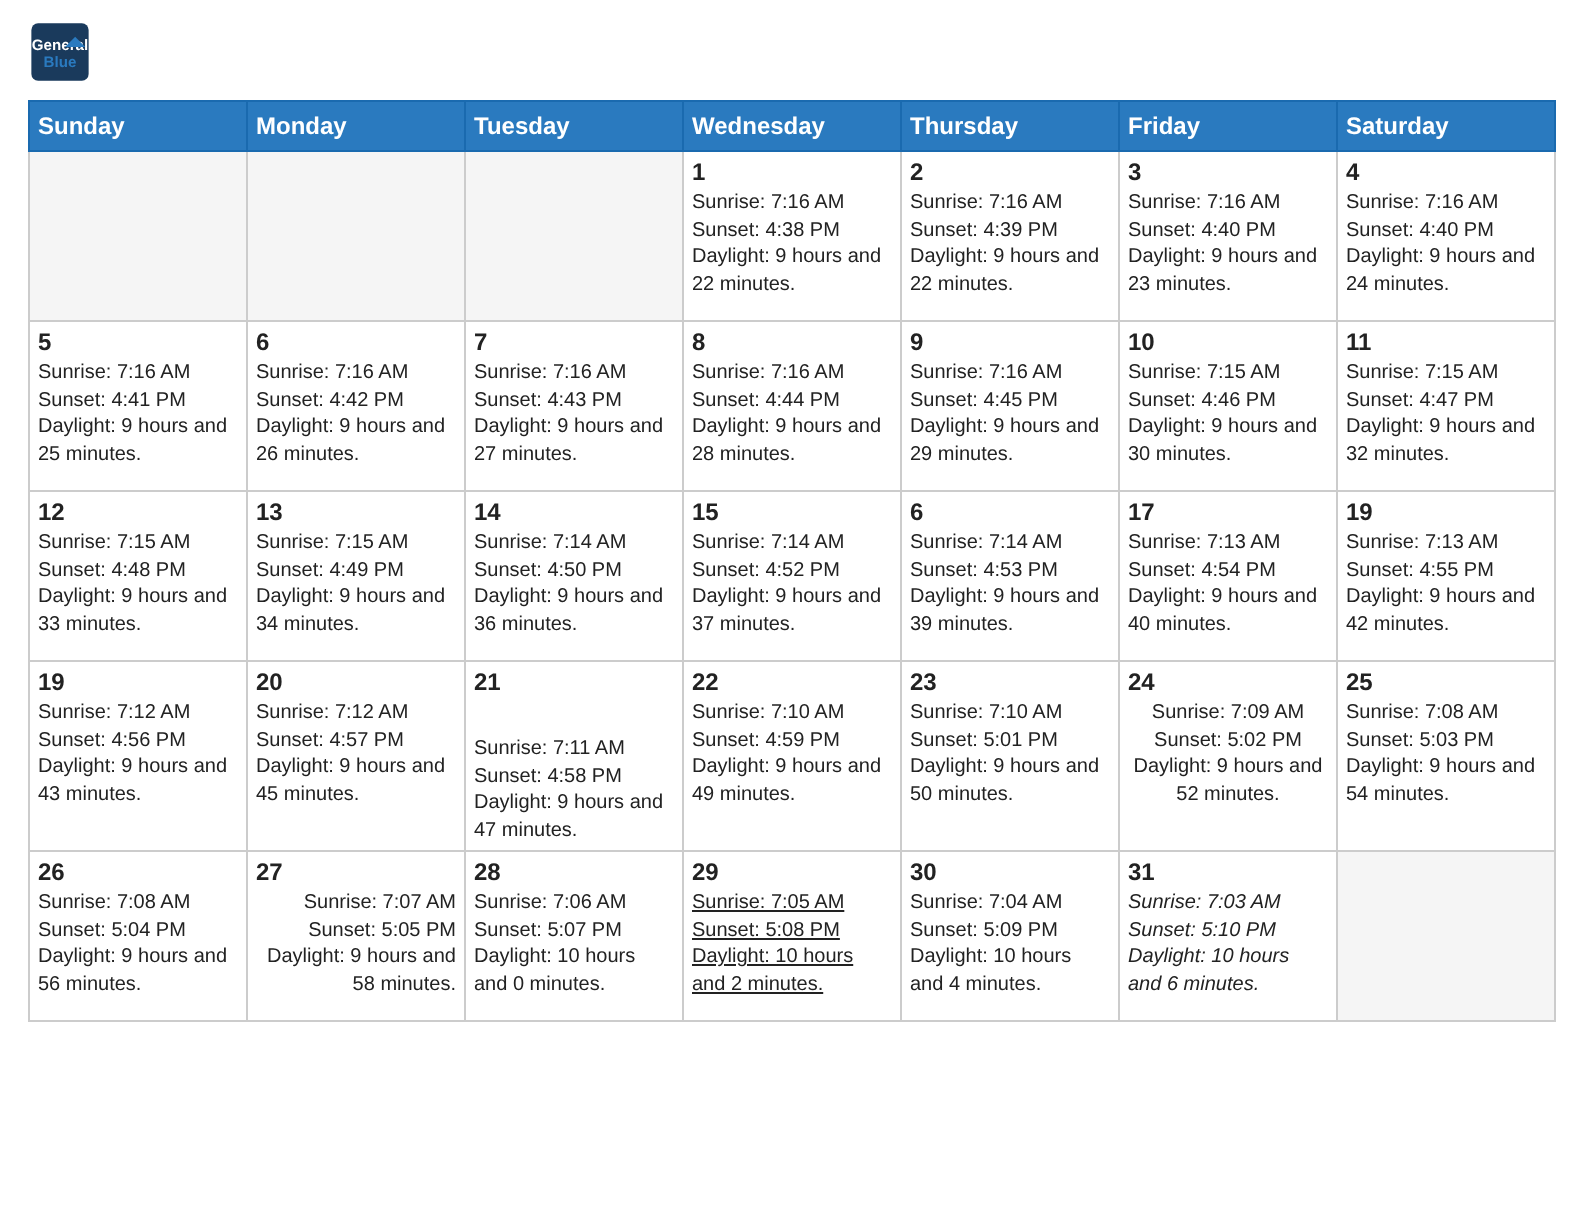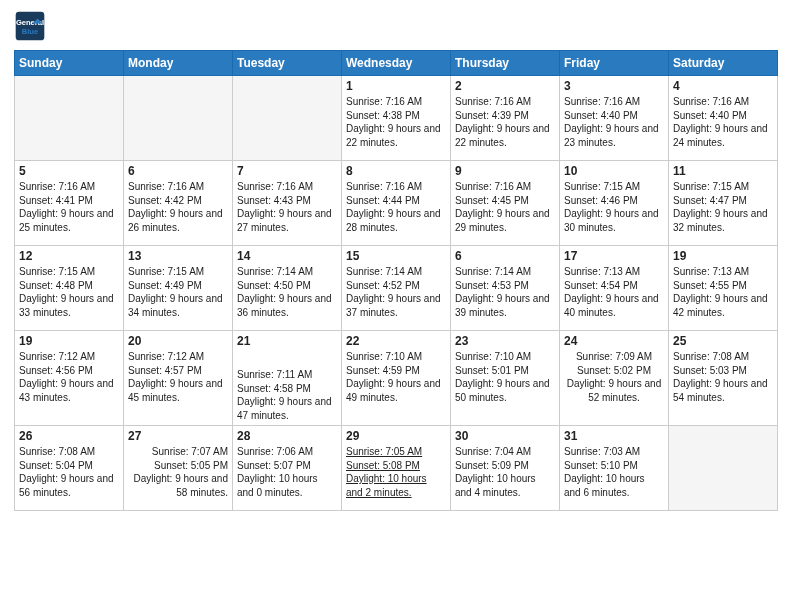--- a/index.html
+++ b/index.html
@@ -312,21 +312,21 @@
 Daylight: 10 hours and 2 minutes.</div>
           </td>
           <td>
             <span class="day-num">30</span>
             <div class="day-info" style="white-space: pre-line;">Sunrise: 7:04 AM
 Sunset: 5:09 PM
 Daylight: 10 hours and 4 minutes.</div>
           </td>
           <td>
             <span class="day-num">31</span>
-            <div class="day-info" style="white-space: pre-line;">Sunrise: 7:03 AM
+            <div class="day-info" style="white-space: pre-line; font-style: italic;">Sunrise: 7:03 AM
 Sunset: 5:10 PM
 Daylight: 10 hours and 6 minutes.</div>
           </td>
           <td class="empty"></td>
         </tr>
       </tbody>
   </table>
 </div>
 
 </body></html>

